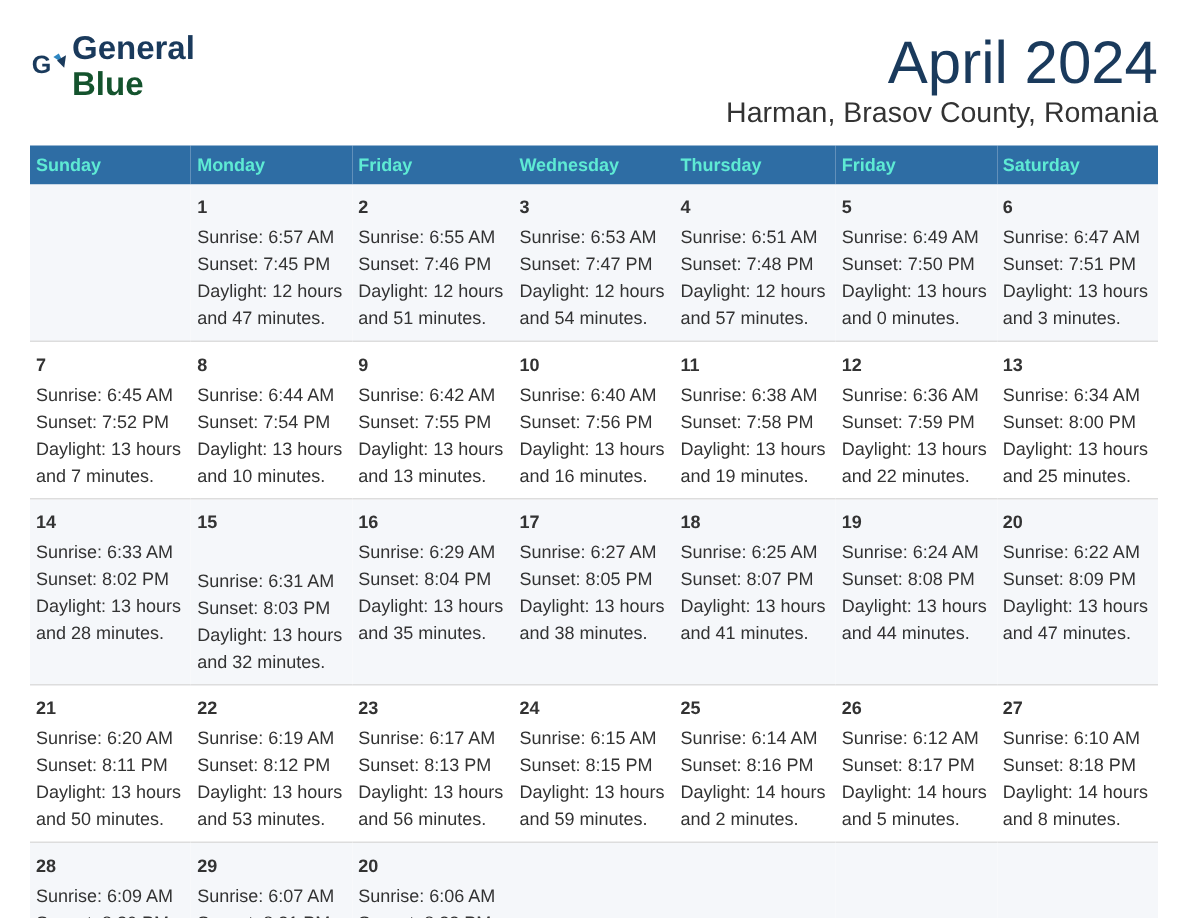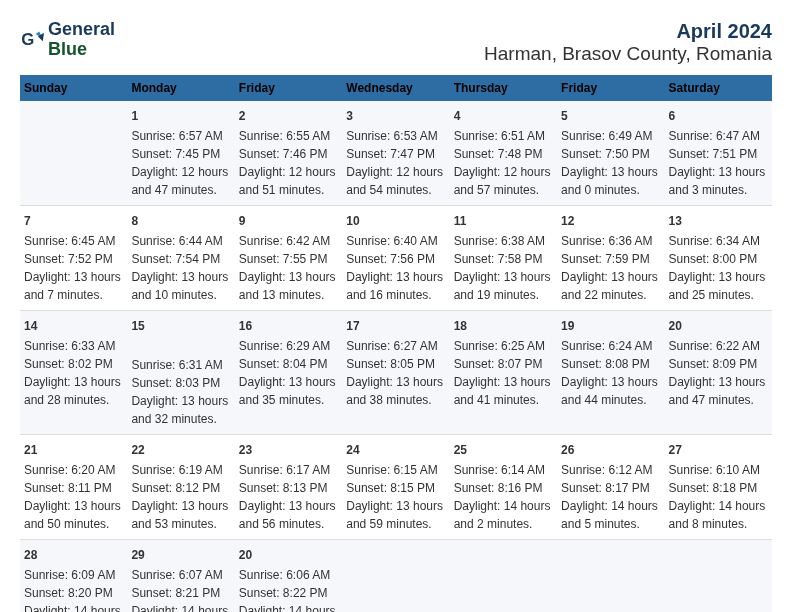--- a/index.html
+++ b/index.html
@@ -15,49 +15,49 @@
       justify-content: space-between;
       align-items: flex-start;
       margin-bottom: 10px;
     }
     .logo {
       display: flex;
       align-items: center;
       gap: 4px;
     }
     .logo-text {
-      font-size: 18px;
+      font-size: 22px;
       font-weight: bold;
       color: #1a3a5c;
       line-height: 1.1;
     }
     .logo-icon {
       width: 24px;
       height: 24px;
     }
     .title-block {
       text-align: right;
     }
     .main-title {
-      font-size: 20px;
-      font-weight: bold;
+      font-size: 40px;
+      font-weight: normal;
       color: #1a3a5c;
     }
     .subtitle {
       font-size: 19px;
       color: #333;
     }
     table {
       width: 100%;
       border-collapse: collapse;
       font-size: 11px;
     }
     thead tr th {
       background: #2e6da4;
-      color: #000000;
+      color: #5eead4;
       padding: 6px 4px;
       text-align: left;
       font-size: 12px;
       font-weight: bold;
     }
     tbody tr td {
       vertical-align: top;
       padding: 6px 4px;
       border-bottom: 1px solid #ddd;
       color: #333;

